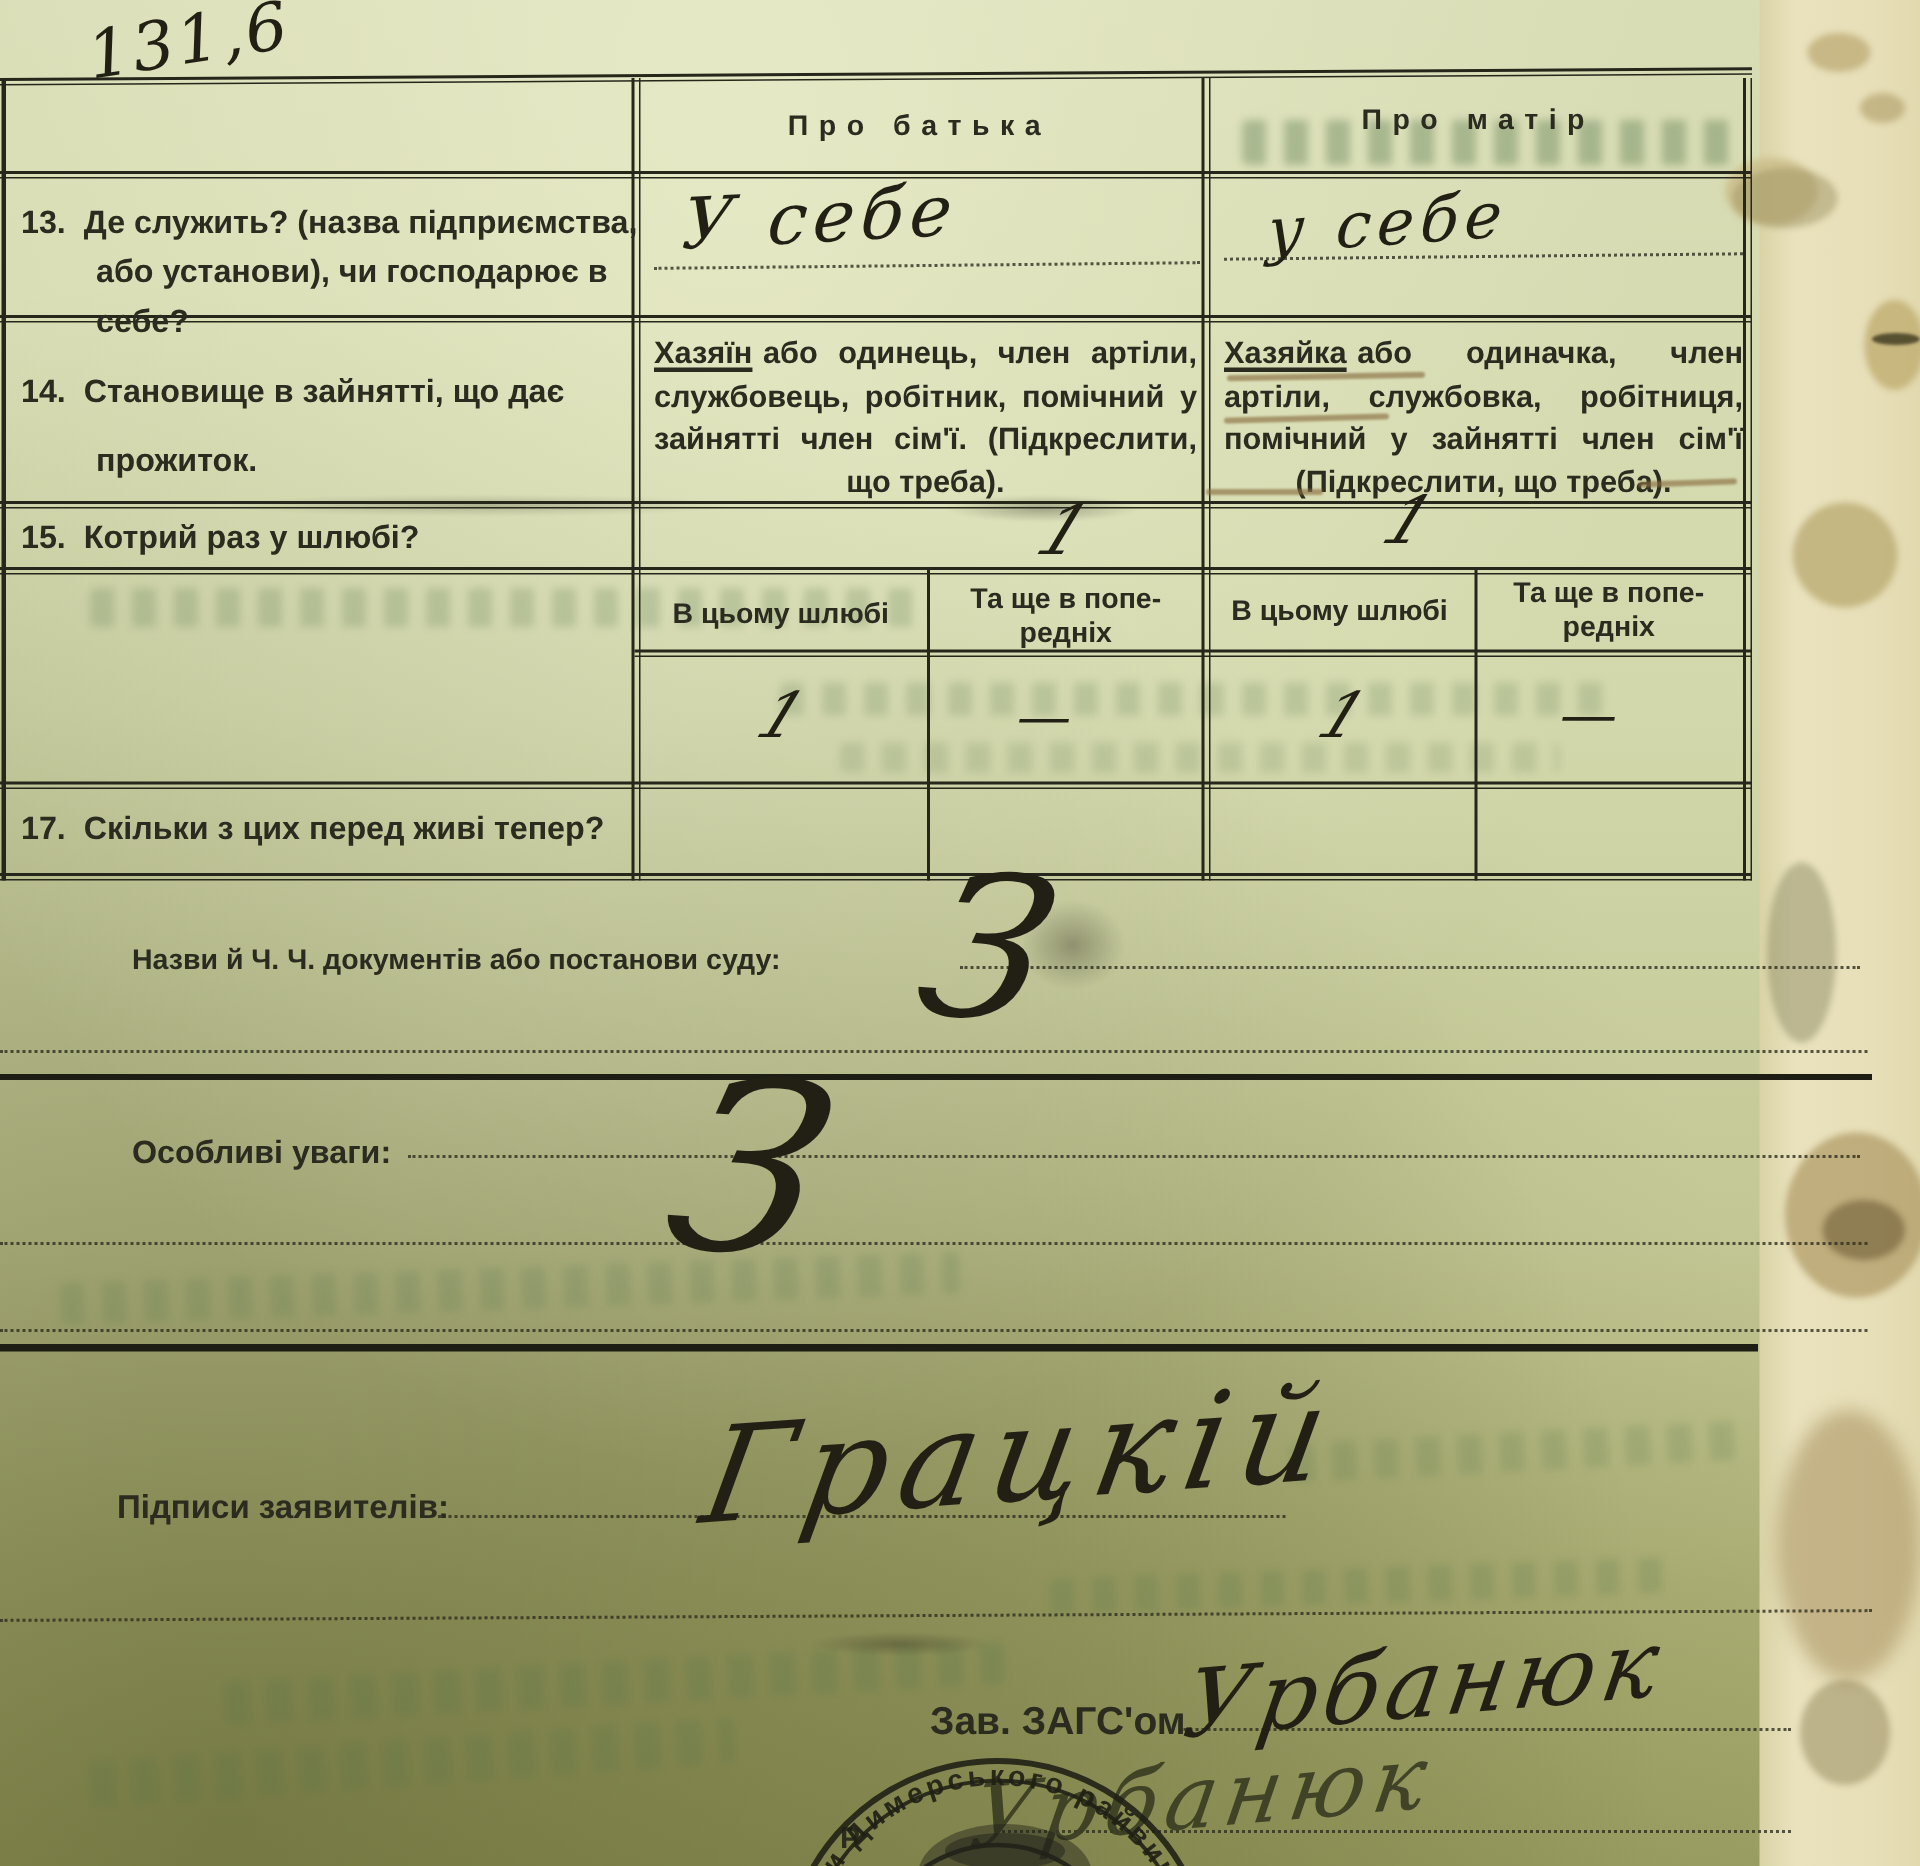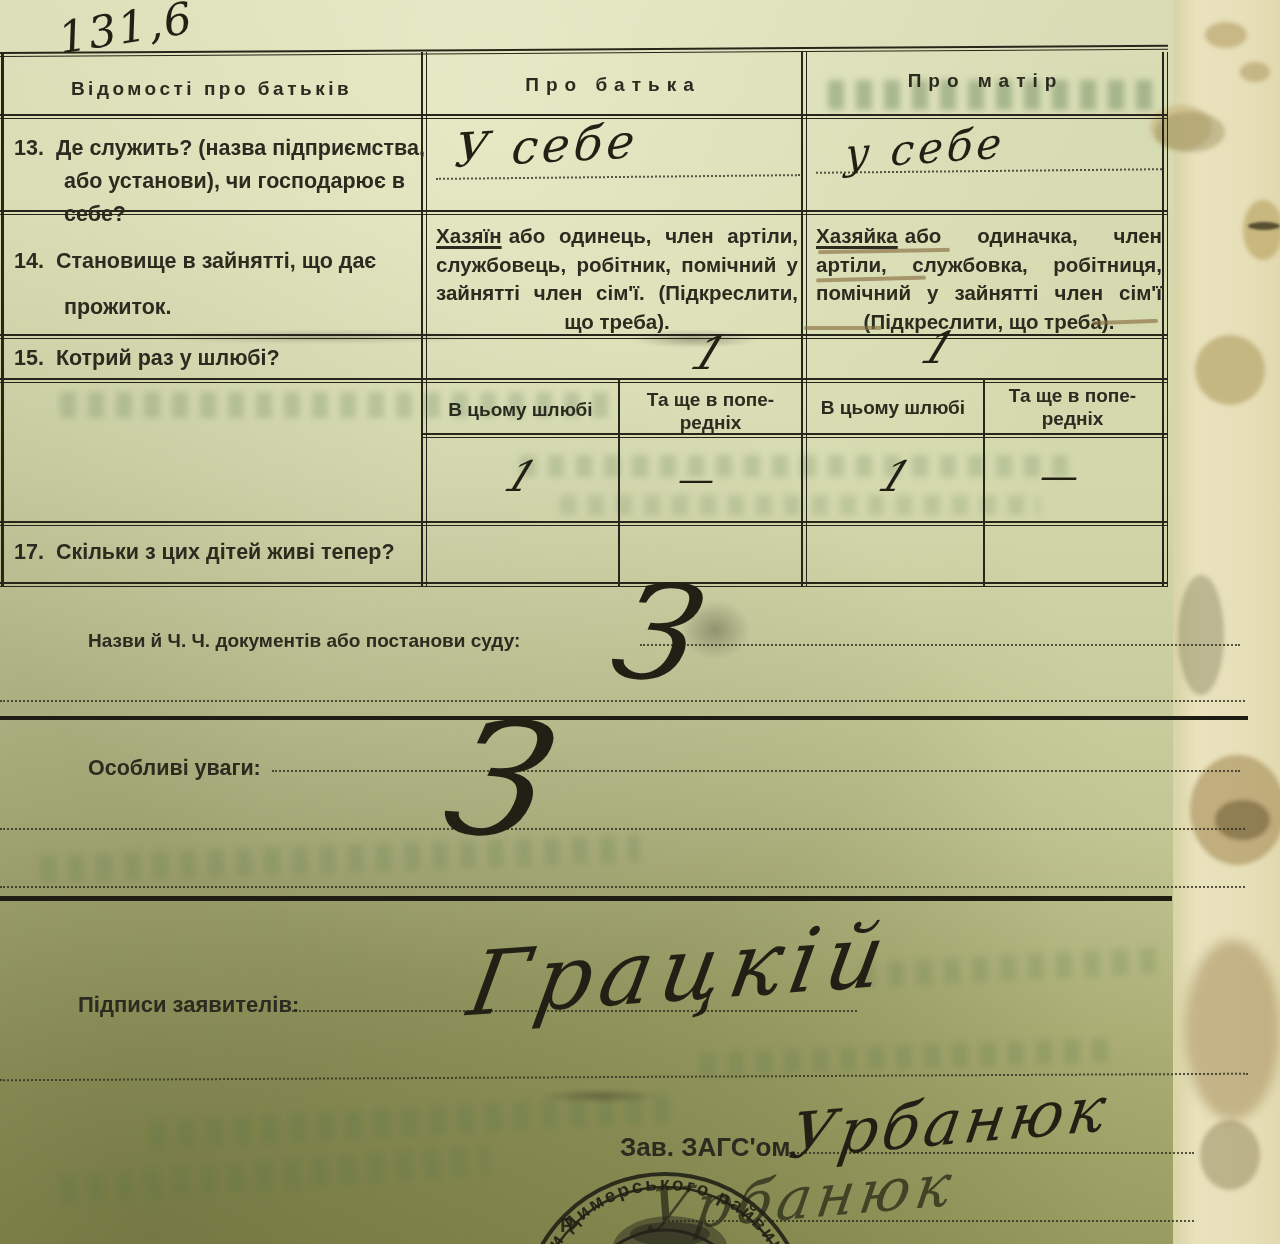--- a/index.html
+++ b/index.html
@@ -71,21 +71,20 @@
   <div class="abs dline" style="left:0;top:521px;width:1168px;"></div>
   <div class="abs dline" style="left:0;top:582px;width:1168px;"></div>
 
   <div class="abs vsingle" style="left:1px;top:52px;height:535px;width:3px;"></div>
   <div class="abs vdouble" style="left:421px;top:52px;height:535px;"></div>
   <div class="abs vdouble" style="left:801px;top:52px;height:535px;"></div>
   <div class="abs vdouble" style="left:1162px;top:52px;height:535px;"></div>
   <div class="abs vsingle" style="left:618px;top:378px;height:209px;"></div>
   <div class="abs vsingle" style="left:983px;top:378px;height:209px;"></div>
 
-  <div class="abs print" style="left:0;top:78px;width:423px;text-align:center;font-size:19px;letter-spacing:3.5px;">Відомості про батьків</div>
   <div class="abs print" style="left:423px;top:74px;width:380px;text-align:center;font-size:19px;letter-spacing:7px;">Про батька</div>
   <div class="abs print" style="left:803px;top:70px;width:365px;text-align:center;font-size:19px;letter-spacing:7px;">Про матір</div>
 
   <div class="abs print qlabel" style="left:14px;top:132px;width:404px;">
     <span>13.</span>
     <span style="margin-left:6px;">Де служить? (назва підприємства, або установи), чи господарює в себе?</span>
   </div>
   <div class="abs dotted" style="left:436px;top:176px;width:364px;transform:rotate(-0.6deg);"></div>
   <div class="abs dotted" style="left:816px;top:170px;width:346px;transform:rotate(-0.6deg);"></div>
   <div class="abs hand" style="left:455px;top:118px;font-size:47px;transform:rotate(-3deg) skewX(-8deg);letter-spacing:4px;">У себе</div>
@@ -127,21 +126,21 @@
     <div>редніх</div>
   </div>
 
   <div class="abs hand" style="left:508px;top:452px;font-size:42px;transform:skewX(-22deg);">1</div>
   <div class="abs hand" style="left:678px;top:458px;font-size:36px;">—</div>
   <div class="abs hand" style="left:882px;top:452px;font-size:42px;transform:skewX(-22deg);">1</div>
   <div class="abs hand" style="left:1040px;top:454px;font-size:38px;">—</div>
 
   <div class="abs print" style="left:14px;top:540px;font-size:21.5px;">
     <span>17.</span>
-    <span style="margin-left:6px;">Скільки з цих дітей живі тепер?</span>
+    <span style="margin-left:6px;">Скільки з цих перед живі тепер?</span>
   </div>
 
   <div class="abs print" style="left:88px;top:630px;font-size:19px;">Назви й Ч. Ч. документів або постанови суду:</div>
   <div class="abs dotted" style="left:640px;top:644px;width:600px;"></div>
   <div class="abs dotted" style="left:0;top:700px;width:1245px;"></div>
   <div class="abs hand" style="left:618px;top:568px;font-size:132px;line-height:130px;transform:rotate(4deg) skewX(-10deg);">З</div>
   <div class="abs smudge" style="left:680px;top:600px;width:70px;height:60px;opacity:.6;"></div>
   <div class="abs thick" style="left:0;top:716px;width:1248px;height:4px;"></div>
 
   <div class="abs print" style="left:88px;top:756px;font-size:21.5px;">Особливі уваги:</div>

